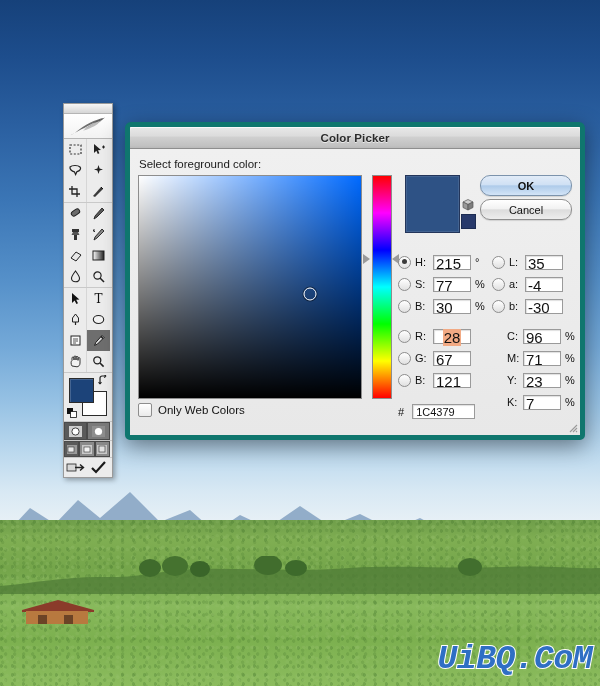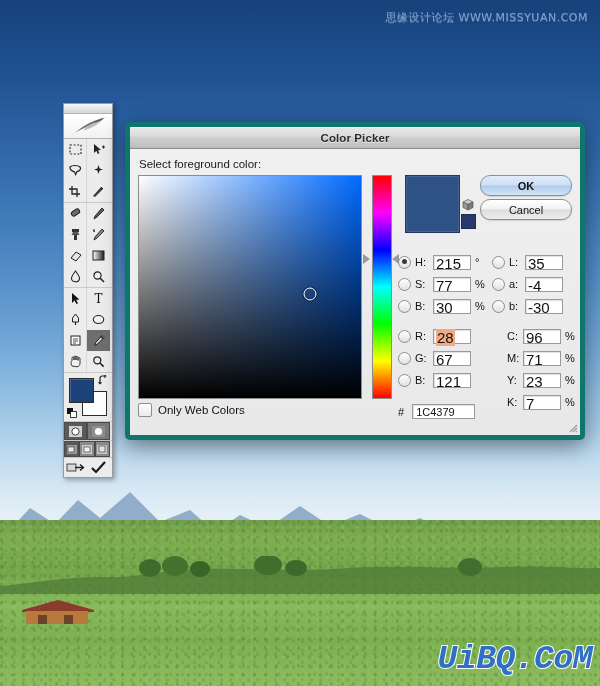--- a/index.html
+++ b/index.html
@@ -408,20 +408,21 @@
     box-shadow: inset 1px 1px 1px rgba(0,0,0,.13);
     font-size: 15px;
     line-height: 15px;
     padding: 0 2px;
     box-sizing: border-box;
     color: #111;
     font-family: "Liberation Sans", sans-serif;
   }
   .fld-input.sel {
     background: #ffffff;
+    text-align: center;
   }
   .fld-input.sel span {
     background: #f2aa84;
     padding: 0 1px;
   }
   .fld-unit {
     margin-left: 4px;
     width: 12px;
     color: #111;
   }
@@ -495,21 +496,20 @@
     <ellipse cx="470" cy="11" rx="12" ry="9" fill="#426f2e"></ellipse>
   </svg>
 
   <svg class="barn" viewBox="0 0 84 30">
     <polygon points="4,14 40,4 76,14 76,16 4,16" fill="#8a3b2a"></polygon>
     <rect x="8" y="15" width="62" height="13" fill="#b8793f"></rect>
     <rect x="20" y="19" width="9" height="9" fill="#6b4326"></rect>
     <rect x="46" y="19" width="9" height="9" fill="#6b4326"></rect>
   </svg>
 
-  <div id="wm-top">思缘设计论坛 WWW.MISSYUAN.COM</div>
   <div id="wm-bottom">UiBQ.CoM</div>
 </div>
 
 <div id="toolbar">
   <div class="tb-grip"></div>
 
   <div class="tb-logo">
     <svg width="46" height="24" viewBox="0 0 46 24">
       <path d="M40,4 C32,5 20,11 12,18 C10,19.5 8,20.5 7,20.8 C9,20 16,16 22,13 C28,10 36,6 40,4 Z" fill="#6e6e6e"></path>
       <path d="M39,4.5 C33,7 26,11 20,15 C24,14 30,11 35,8.5 C37,7.4 38.5,5.8 39,4.5 Z" fill="#9a9a9a"></path>

